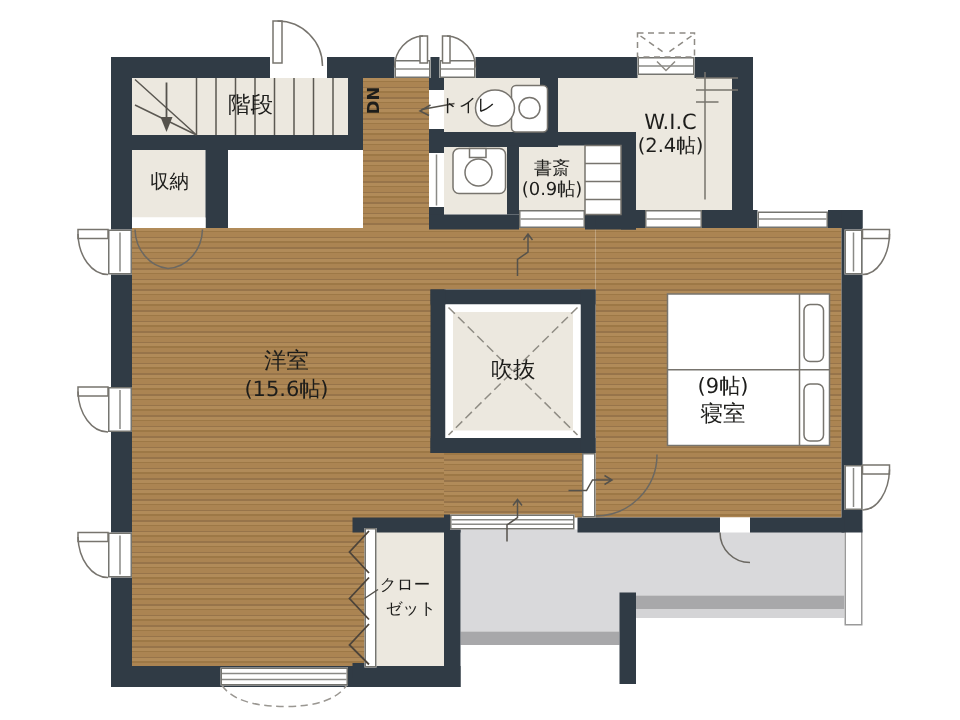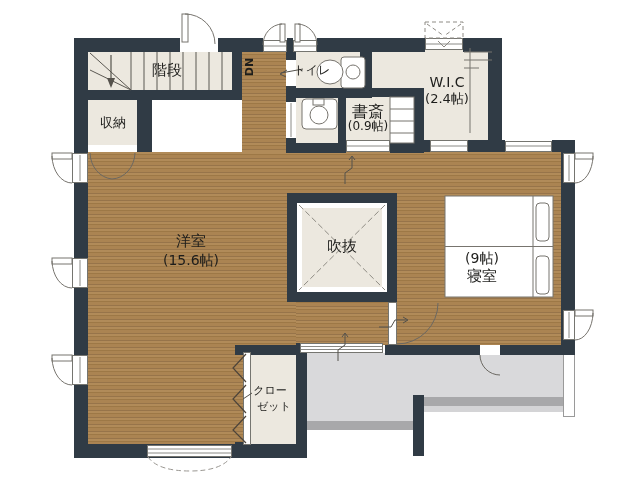--- a/index.html
+++ b/index.html
@@ -215,22 +215,22 @@
       <path d="M379 327L391 327L395 320L407 320M403 317L408 320L403 323"></path>
     </g>
   </svg>
 
   <div class="lbl" style="left:167px;top:70px;font-size:15px;">階段</div>
   <div class="lbl rot" style="left:249px;top:67px;font-size:11px;font-weight:700;">DN</div>
   <div class="lbl" style="left:113px;top:122px;font-size:13px;">収納</div>
   <div class="lbl" style="left:312px;top:70px;font-size:12px;">トイレ</div>
   <div class="lbl" style="left:447px;top:82px;font-size:14px;">W.I.C</div>
   <div class="lbl" style="left:447px;top:98px;font-size:13px;">(2.4帖)</div>
-  <div class="lbl" style="left:368px;top:112px;font-size:16px;">書斎</div>
+  <div class="lbl" style="left:368px;top:112px;font-size:12px;">書斎</div>
   <div class="lbl" style="left:368px;top:126px;font-size:12px;">(0.9帖)</div>
   <div class="lbl" style="left:191px;top:241px;font-size:15px;">洋室</div>
   <div class="lbl" style="left:191px;top:260px;font-size:14px;">(15.6帖)</div>
-  <div class="lbl" style="left:342px;top:247px;font-size:15px;font-family:Liberation Mono, monospace;">吹抜</div>
+  <div class="lbl" style="left:342px;top:247px;font-size:15px;">吹抜</div>
   <div class="lbl" style="left:482px;top:240px;font-size:15px;margin-top:36px;">寝室</div>
   <div class="lbl" style="left:482px;top:258px;font-size:14px;">(9帖)</div>
   <div class="lbl" style="left:270px;top:390px;font-size:11px;">クロー</div>
   <div class="lbl" style="left:274px;top:406px;font-size:11px;">ゼット</div>
 </div>
 
 </body></html>

